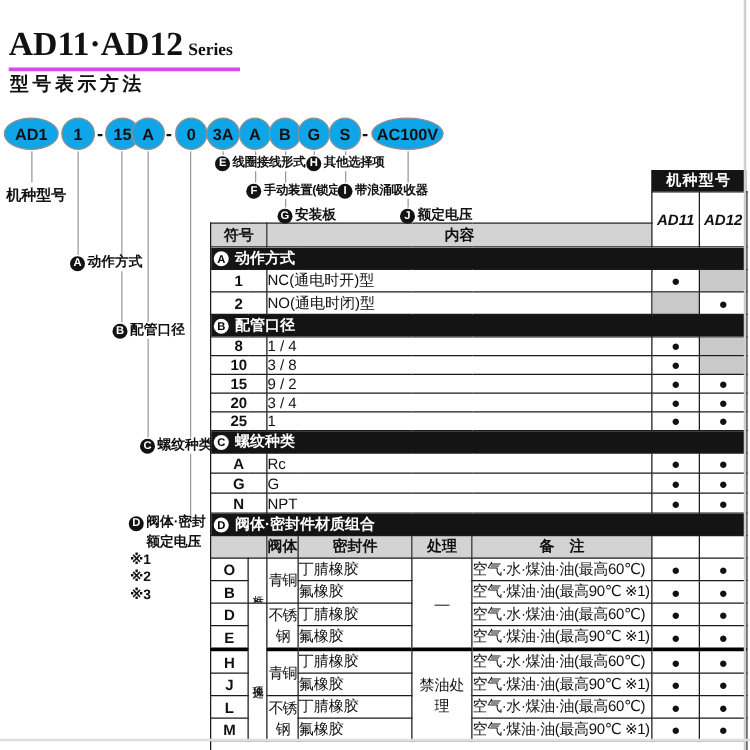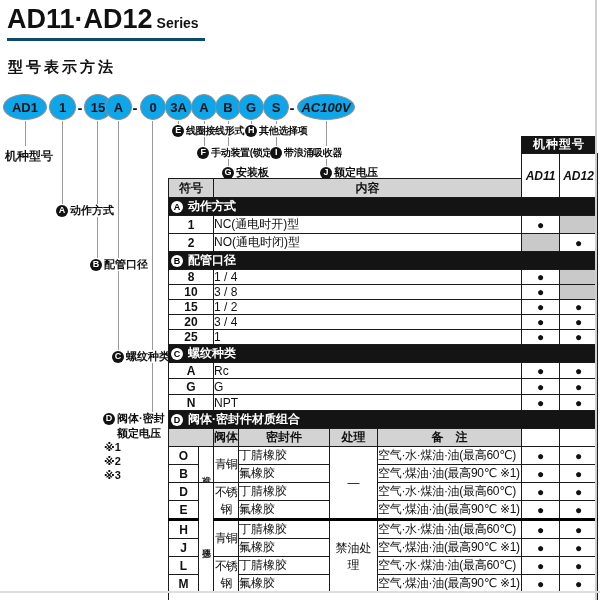--- a/index.html
+++ b/index.html
@@ -4,21 +4,21 @@
 <style>
   html,body{margin:0;padding:0;}
   body{width:600px;height:600px;position:relative;background:#ffffff;color:#111;
        font-family:"Liberation Sans","DejaVu Sans",sans-serif;overflow:hidden;}
 
   
   .edge-r{position:absolute;left:595px;top:0;width:2px;height:600px;background:#cfcfcf;}
   .edge-b{position:absolute;left:0;top:591px;width:600px;height:2px;background:#dedede;}
 
   
-  .title-wrap{position:absolute;left:7px;top:4px;border-bottom:3px solid #0c4a6e;padding:0 6px 3px 0;white-space:nowrap;}
+  .title-wrap{position:absolute;left:7px;top:20px;border-bottom:3px solid #d946ef;padding:0 6px 3px 0;white-space:nowrap;font-family:Liberation Serif, serif;}
   .title-main{font-size:27px;font-weight:bold;letter-spacing:0px;}
   .title-series{font-size:14px;font-weight:bold;margin-left:4px;}
   .subtitle{position:absolute;left:8px;top:58px;font-size:15px;font-weight:bold;letter-spacing:3px;}
 
   
   .bubble{position:absolute;top:94px;height:26px;background:#0ea5e9;border:1.5px solid #8f8f8f;
           border-radius:50%;display:flex;align-items:center;justify-content:center;
           font-weight:bold;font-size:13px;box-sizing:border-box;}
   .dash{position:absolute;top:94px;height:26px;display:flex;align-items:center;justify-content:center;
         font-weight:bold;font-size:15px;}
@@ -80,21 +80,21 @@
 <div class="bubble" style="left:84px;width:28px;">15</div>
 <div class="bubble" style="left:105px;width:27px;">A</div>
 <div class="dash" style="left:131px;width:8px;">-</div>
 <div class="bubble" style="left:140px;width:26px;">0</div>
 <div class="bubble" style="left:165px;width:27px;">3A</div>
 <div class="bubble" style="left:191px;width:26px;">A</div>
 <div class="bubble" style="left:215px;width:26px;">B</div>
 <div class="bubble" style="left:238px;width:26px;">G</div>
 <div class="bubble" style="left:263px;width:26px;">S</div>
 <div class="dash" style="left:288px;width:8px;">-</div>
-<div class="bubble" style="left:297px;width:58px;font-style:italic;">AC100V</div>
+<div class="bubble" style="left:297px;width:58px;">AC100V</div>
 
 <div class="cline" style="left:25px;top:121px;height:25px;"></div>
 <div class="cline" style="left:62px;top:121px;height:83px;"></div>
 <div class="cline" style="left:97px;top:121px;height:137px;"></div>
 <div class="cline" style="left:118px;top:121px;height:229px;"></div>
 <div class="cline" style="left:152px;top:121px;height:291px;"></div>
 <div class="cline" style="left:178px;top:121px;height:5px;"></div>
 <div class="cline" style="left:204px;top:121px;height:26px;"></div>
 <div class="cline" style="left:228px;top:121px;height:46px;"></div>
 <div class="cline" style="left:251px;top:121px;height:5px;"></div>
@@ -208,21 +208,21 @@
     <td class="av na"></td>
   </tr>
   <tr class="h15">
     <td class="sym" colspan="2">10</td>
     <td class="content" colspan="4">3 / 8</td>
     <td class="av">●</td>
     <td class="av na"></td>
   </tr>
   <tr class="h15">
     <td class="sym" colspan="2">15</td>
-    <td class="content" colspan="4">1 / 2</td>
+    <td class="content" colspan="4">9 / 2</td>
     <td class="av">●</td>
     <td class="av">●</td>
   </tr>
   <tr class="h15">
     <td class="sym" colspan="2">20</td>
     <td class="content" colspan="4">3 / 4</td>
     <td class="av">●</td>
     <td class="av">●</td>
   </tr>
   <tr class="h15">

